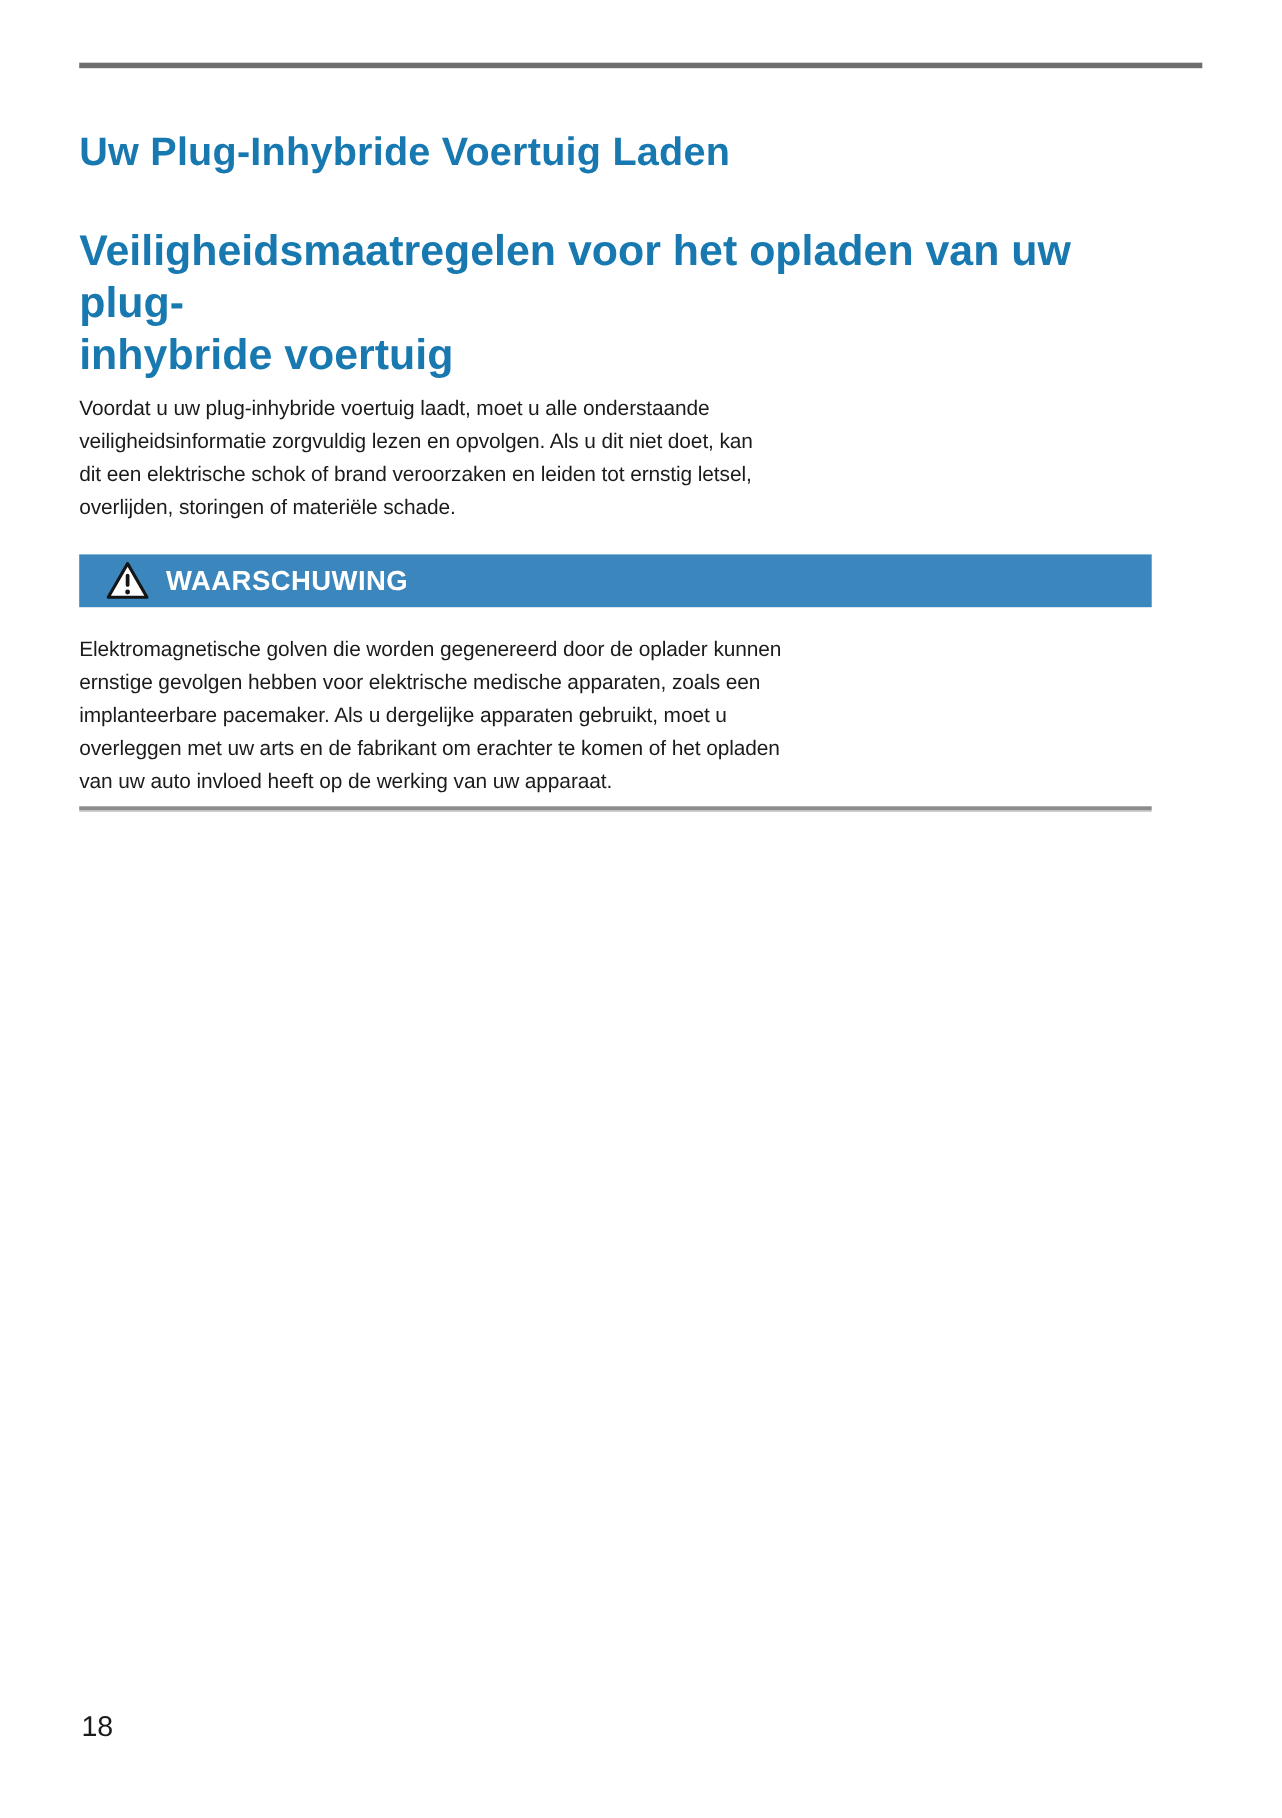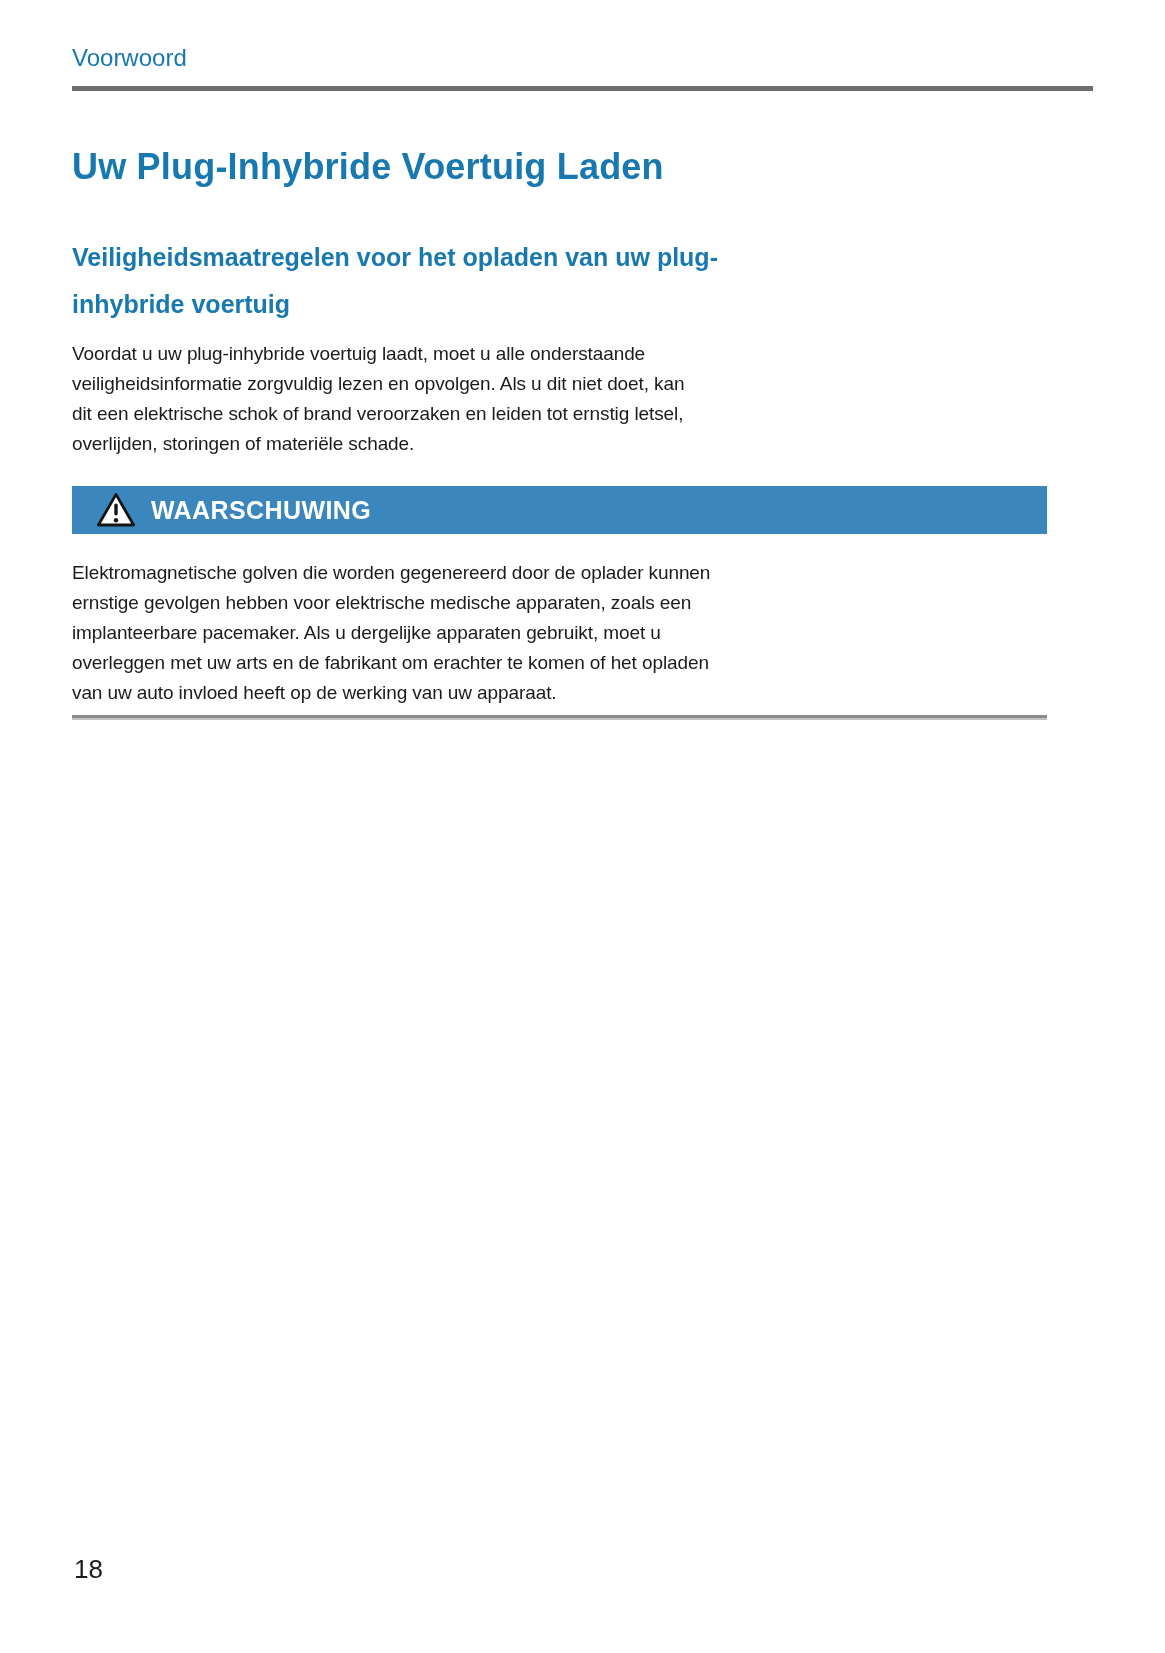--- a/index.html
+++ b/index.html
@@ -40,21 +40,21 @@
   h1.doc-title {
     margin-top: 53px;
     font-size: 36px;
     line-height: 45px;
     font-weight: 700;
     letter-spacing: 0.2px;
     color: var(--accent-blue);
   }
   h2.section-heading {
     margin-top: 45px;
-    font-size: 25px;
+    font-size: 39px;
     line-height: 47px;
     font-weight: 700;
     color: var(--accent-blue);
     white-space: pre-line;
   }
   p.body-par {
     font-size: 19px;
     line-height: 30px;
     font-weight: 400;
     letter-spacing: -0.1px;
@@ -109,21 +109,20 @@
     font-weight: 400;
     color: var(--body-text);
   }
 </style>
 </head>
 <body>
 
 <div class="page">
 
   <header class="page-header">
-    <div class="breadcrumb">Voorwoord</div>
     <div class="top-rule"></div>
   </header>
 
   <main class="page-main">
 
     <h1 class="doc-title">Uw Plug-Inhybride Voertuig Laden</h1>
 
     <h2 class="section-heading">Veiligheidsmaatregelen voor het opladen van uw plug-
 inhybride voertuig</h2>
 

